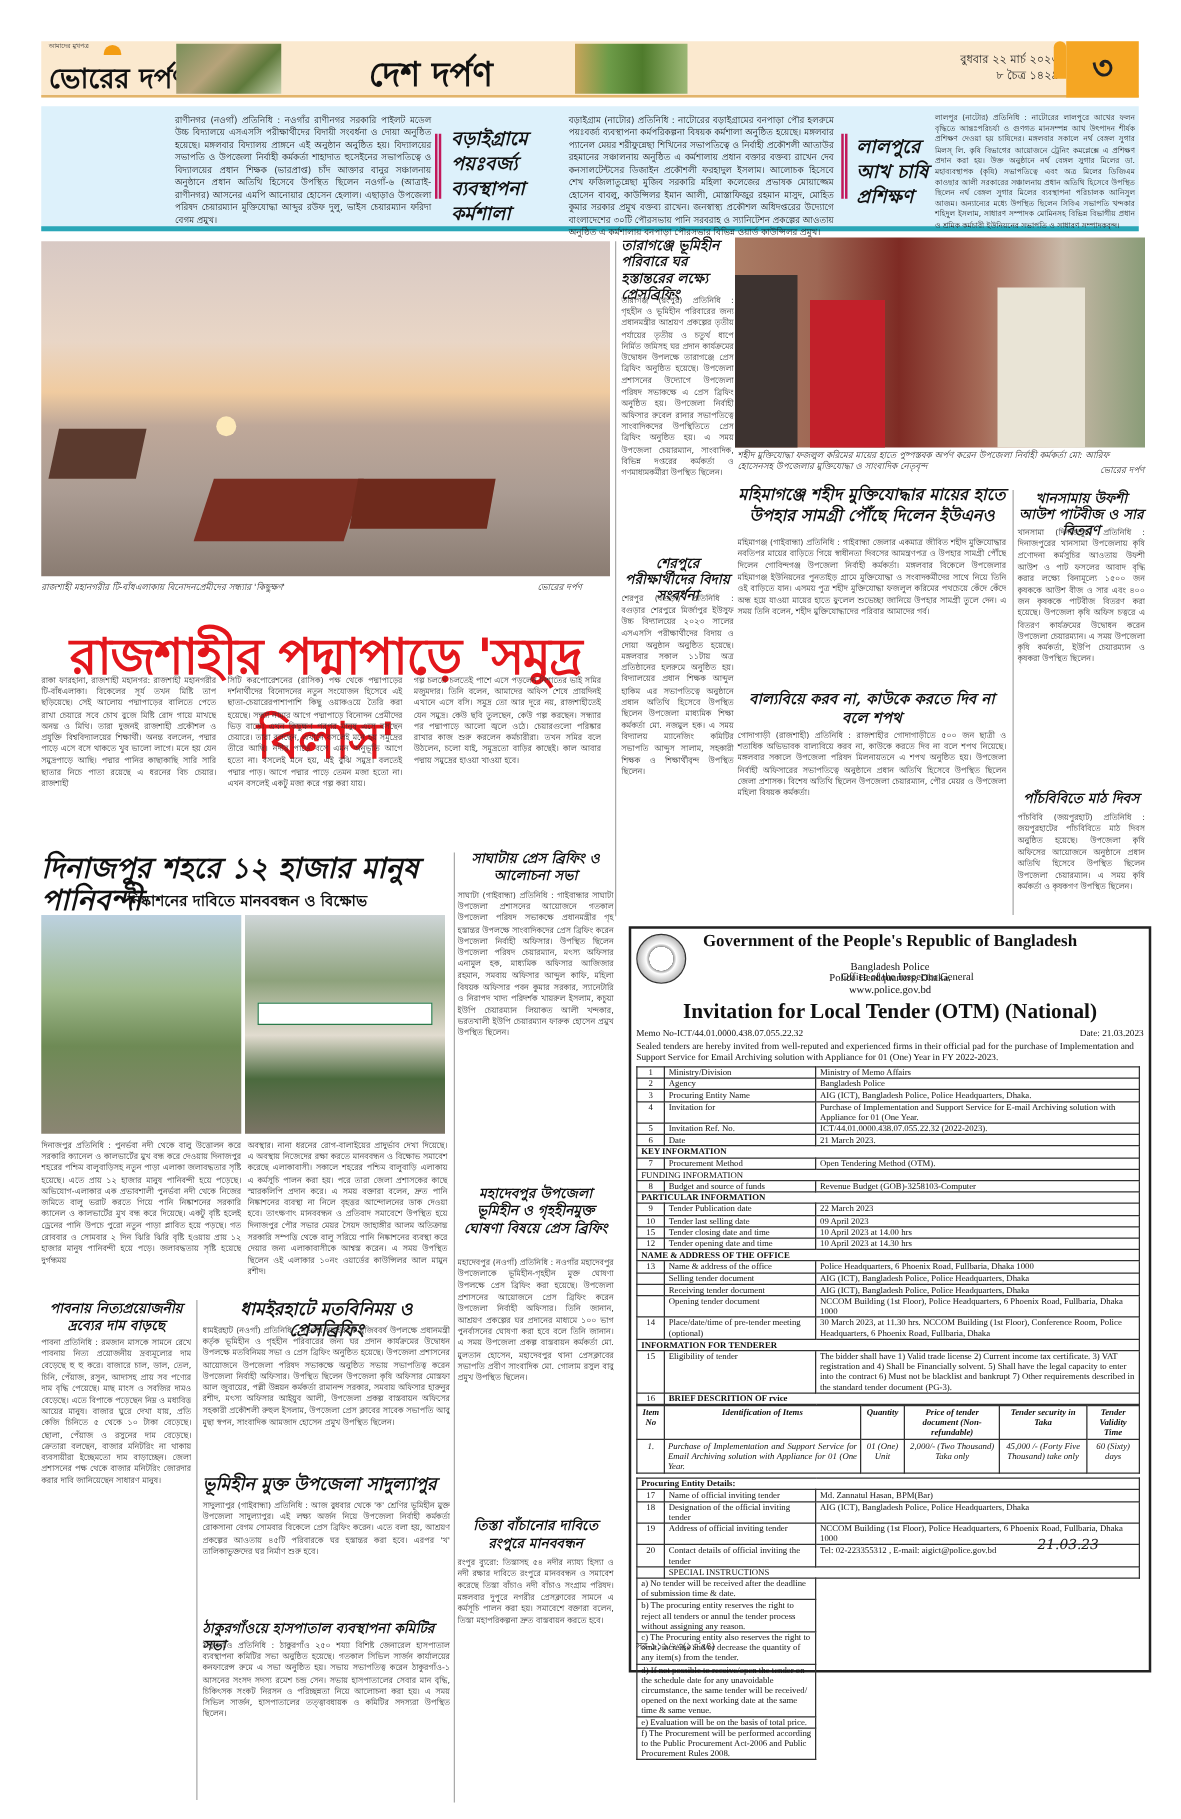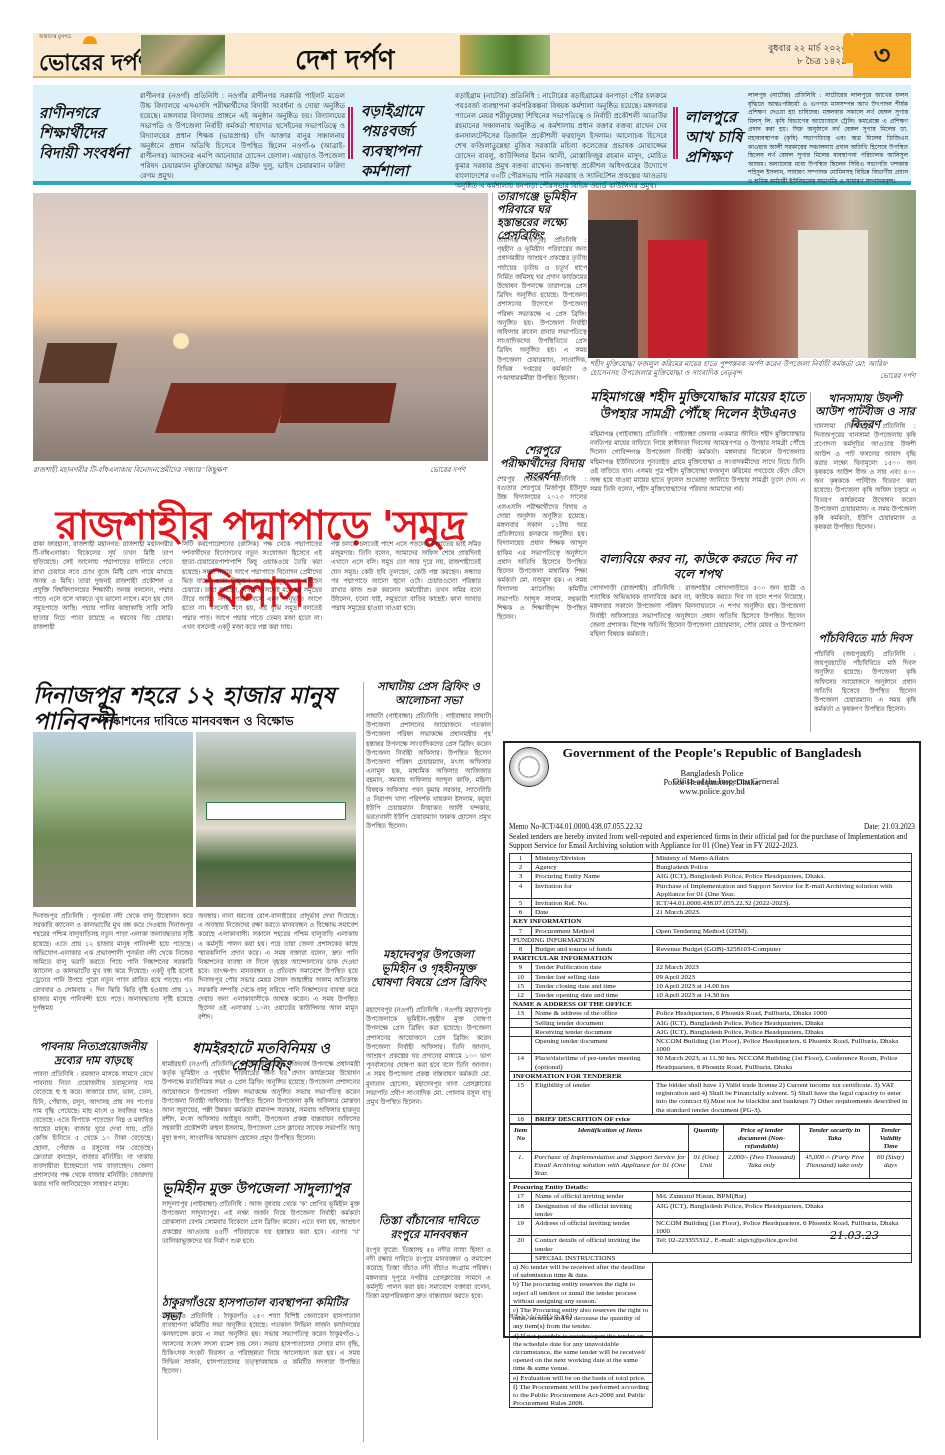--- a/index.html
+++ b/index.html
@@ -52,21 +52,20 @@
   <div class="abs photo" style="left:427px;top:2px;width:90px;height:40px;background:linear-gradient(90deg,#c8a55a,#6d9b48 30%,#4f7b2c 60%,#9cb775);"></div>
   <div class="abs dateline">
     <div>বুধবার ২২ মার্চ ২০২৩</div>
     <div>৮ চৈত্র ১৪২৯</div>
   </div>
   <div class="abs pagenum-tab"></div>
   <div class="abs pagenum">৩</div>
 </div>
 
 <div class="abs briefs">
-  <div class="abs brief-head" style="left:6px;top:18px;width:92px;">রাণীনগরে শিক্ষার্থীদের বিদায়ী সংবর্ধনা</div>
   <div class="abs brief-text" style="left:107px;top:6px;width:205px;height:85px;">রাণীনগর (নওগাঁ) প্রতিনিধি : নওগাঁর রাণীনগর সরকারি পাইলট মডেল উচ্চ বিদ্যালয়ে এসএসসি পরীক্ষার্থীদের বিদায়ী সংবর্ধনা ও দোয়া অনুষ্ঠিত হয়েছে। মঙ্গলবার বিদ্যালয় প্রাঙ্গনে এই অনুষ্ঠান অনুষ্ঠিত হয়। বিদ্যালয়ের সভাপতি ও উপজেলা নির্বাহী কর্মকর্তা শাহাদাত হুসেইনের সভাপতিত্বে ও বিদ্যালয়ের প্রধান শিক্ষক (ভারপ্রাপ্ত) চাঁদ আক্তার বানুর সঞ্চালনায় অনুষ্ঠানে প্রধান অতিথি হিসেবে উপস্থিত ছিলেন নওগাঁ-৬ (আত্রাই-রাণীনগর) আসনের এমপি আনোয়ার হোসেন হেলাল। এছাড়াও উপজেলা পরিষদ চেয়ারম্যান মুক্তিযোদ্ধা আব্দুর রউফ দুলু, ভাইস চেয়ারম্যান ফরিদা বেগম প্রমুখ।</div>
   <div class="abs divbar" style="left:315px;top:22px;"></div>
   <div class="abs brief-head" style="left:328px;top:16px;width:80px;">বড়াইগ্রামে পয়ঃবর্জ্য ব্যবস্থাপনা কর্মশালা</div>
   <div class="abs brief-text" style="left:422px;top:6px;width:212px;height:85px;">বড়াইগ্রাম (নাটোর) প্রতিনিধি : নাটোরের বড়াইগ্রামের বনপাড়া পৌর হলরুমে পয়ঃবর্জ্য ব্যবস্থাপনা কর্মপরিকল্পনা বিষয়ক কর্মশালা অনুষ্ঠিত হয়েছে। মঙ্গলবার প্যানেল মেয়র শরীফুন্নেছা শিখিনের সভাপতিত্বে ও নির্বাহী প্রকৌশলী আতাউর রহমানের সঞ্চালনায় অনুষ্ঠিত এ কর্মশালায় প্রধান বক্তার বক্তব্য রাখেন দেব কনসালটেন্টসের ডিজাইন প্রকৌশলী ফরহাদুল ইসলাম। আলোচক হিসেবে শেখ ফজিলাতুন্নেছা মুজিব সরকারি মহিলা কলেজের প্রভাষক মোয়াজ্জেম হোসেন বাবলু, কাউন্সিলর ইমান আলী, মোস্তাফিজুর রহমান মাসুদ, মোহিত কুমার সরকার প্রমুখ বক্তব্য রাখেন। জনস্বাস্থ্য প্রকৌশল অধিদপ্তরের উদ্যোগে বাংলাদেশের ৩০টি পৌরসভায় পানি সরবরাহ ও স্যানিটেশন প্রকল্পের আওতায় অনুষ্ঠিত এ কর্মশালায় বনপাড়া পৌরসভার বিভিন্ন ওয়ার্ড কাউন্সিলর প্রমুখ।</div>
   <div class="abs divbar" style="left:640px;top:22px;"></div>
   <div class="abs brief-head" style="left:652px;top:22px;width:60px;">লালপুরে আখ চাষি প্রশিক্ষণ</div>
   <div class="abs brief-text" style="left:715px;top:6px;width:160px;height:85px;font-size:6px;line-height:8.6px;">লালপুর (নাটোর) প্রতিনিধি : নাটোরের লালপুরে আখের ফলন বৃদ্ধিতে আন্তঃপরিচর্যা ও গুণগত মানসম্পন্ন আখ উৎপাদন শীর্ষক প্রশিক্ষণ দেওয়া হয় চাষিদের। মঙ্গলবার সকালে নর্থ বেঙ্গল সুগার মিলস্ লি. কৃষি বিভাগের আয়োজনে ট্রেনিং কমপ্লেক্সে এ প্রশিক্ষণ প্রদান করা হয়। উক্ত অনুষ্ঠানে নর্থ বেঙ্গল সুগার মিলের ডা. মহাব্যবস্থাপক (কৃষি) সভাপতিত্বে এবং অত্র মিলের ডিজিএম কাওছার আলী সরকারের সঞ্চালনায় প্রধান অতিথি হিসেবে উপস্থিত ছিলেন নর্থ বেঙ্গল সুগার মিলের ব্যবস্থাপনা পরিচালক আনিসুল আজম। অন্যান্যের মধ্যে উপস্থিত ছিলেন সিবিএ সভাপতি খন্দকার শহিদুল ইসলাম, সাধারণ সম্পাদক মোমিনসহ বিভিন্ন বিভাগীয় প্রধান ও শ্রমিক কর্মচারী ইউনিয়নের সভাপতি ও সাধারণ সম্পাদকবৃন্দ।</div>
 </div>
 
 <div class="abs" style="left:33px;top:193px;width:455px;height:268px;background:linear-gradient(180deg,#d8c9c4 0%,#e9d6c6 30%,#f0cba0 45%,#bfa899 55%,#ab9c93 75%,#8a7c72 100%);">
@@ -135,20 +134,21 @@
 <div class="abs h-italic" style="left:162px;top:1296px;width:198px;font-size:11px;line-height:14px;">ঠাকুরগাঁওয়ে হাসপাতাল ব্যবস্থাপনা কমিটির সভা</div>
 <div class="abs body-text" style="left:162px;top:1312px;width:198px;height:130px;">ঠাকুরগাঁও প্রতিনিধি : ঠাকুরগাঁও ২৫০ শয্যা বিশিষ্ট জেনারেল হাসপাতাল ব্যবস্থাপনা কমিটির সভা অনুষ্ঠিত হয়েছে। গতকাল সিভিল সার্জন কার্যালয়ের কনফারেন্স রুমে এ সভা অনুষ্ঠিত হয়। সভায় সভাপতিত্ব করেন ঠাকুরগাঁও-১ আসনের সংসদ সদস্য রমেশ চন্দ্র সেন। সভায় হাসপাতালের সেবার মান বৃদ্ধি, চিকিৎসক সংকট নিরসন ও পরিচ্ছন্নতা নিয়ে আলোচনা করা হয়। এ সময় সিভিল সার্জন, হাসপাতালের তত্ত্বাবধায়ক ও কমিটির সদস্যরা উপস্থিত ছিলেন।</div>
 
 <div class="abs tender">
   <div class="abs emblem"></div>
   <div class="abs t-gov">Government of the People's Republic of Bangladesh</div>
   <div class="abs t-sub" style="top:34px;padding-left:28px;">Office of the Inspector General</div>
   <div class="abs t-sub" style="top:26px;">Bangladesh Police</div>
   <div class="abs t-sub" style="top:35px;">Police Headquarters, Dhaka.</div>
   <div class="abs t-sub" style="top:44px;">www.police.gov.bd</div>
+  <div class="abs t-title">Invitation for Local Tender (OTM) (National)</div>
   <div class="abs t-small" style="left:4px;top:80px;">Memo No-ICT/44.01.0000.438.07.055.22.32</div>
   <div class="abs t-small" style="right:4px;top:80px;">Date: 21.03.2023</div>
   <div class="abs t-small" style="left:4px;top:90px;width:405px;">Sealed tenders are hereby invited from well-reputed and experienced firms in their official pad for the purchase of Implementation and Support Service for Email Archiving solution with Appliance for 01 (One) Year in FY 2022-2023.</div>
 
   <div class="abs" style="left:4px;top:110px;">
     <table class="tt">
       <tbody id="rows-a">
           <tr>
             <td class="num">1</td>
             <td class="lbl">Ministry/Division</td>

